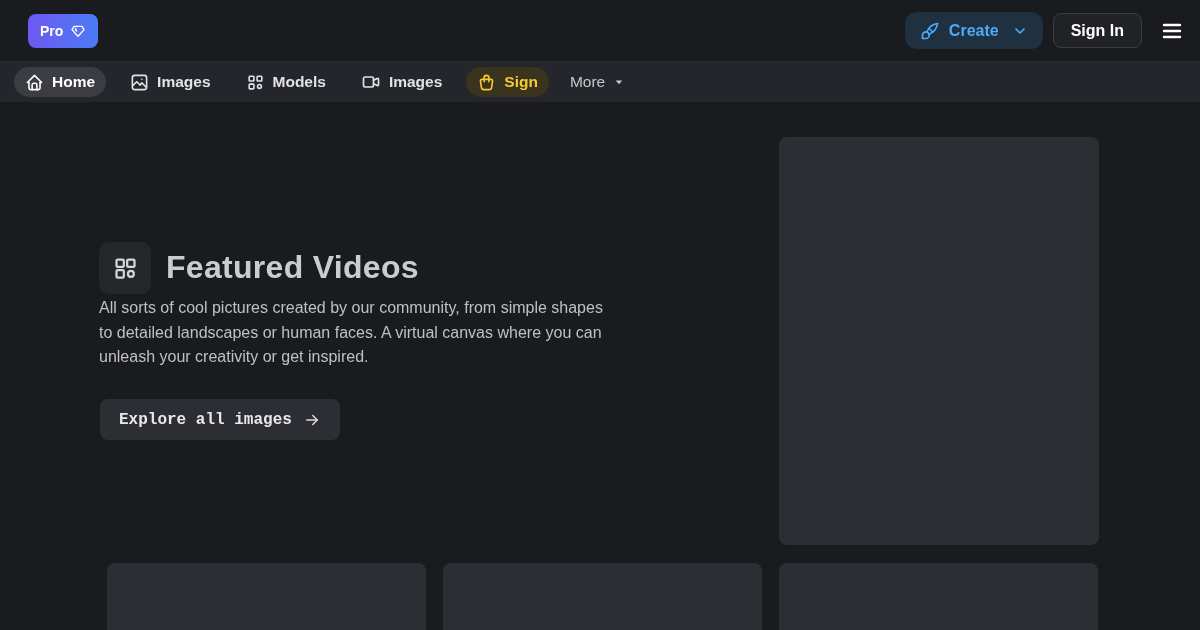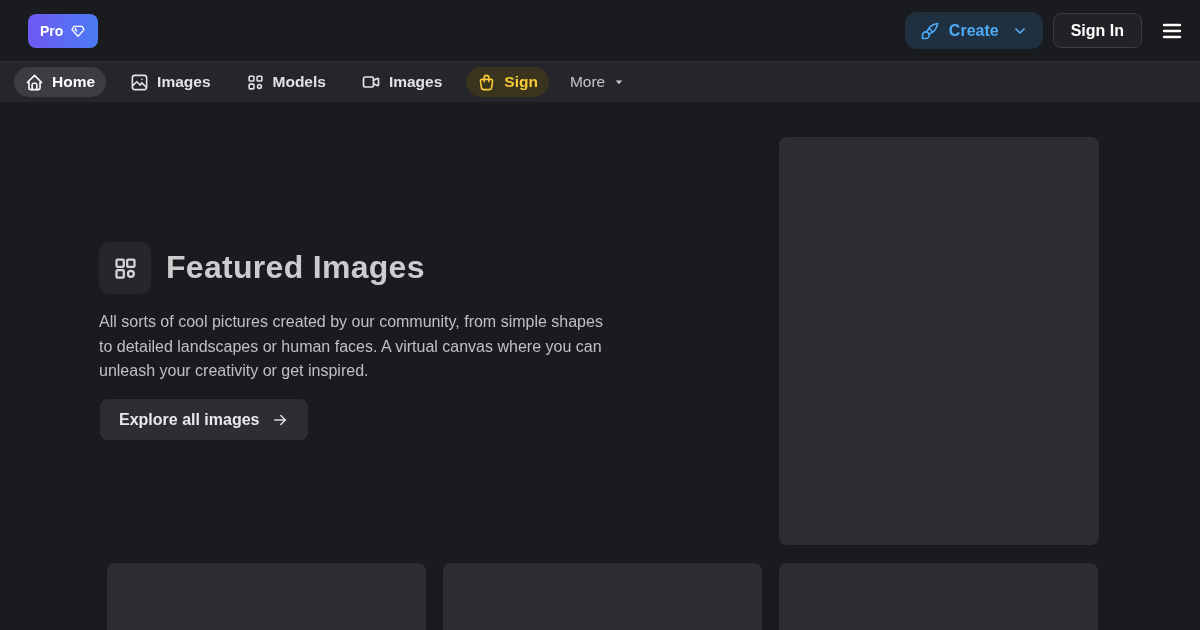--- a/index.html
+++ b/index.html
@@ -64,29 +64,29 @@
   .hero-icon-box {
     position:absolute; left:99px; top:242px; width:52px; height:52px;
     border-radius:10px; background:#26272b;
     display:flex; align-items:center; justify-content:center; color:#d5d6d9;
   }
   .hero-title {
     position:absolute; left:166px; top:249px;
     font-size:32px; font-weight:700; color:#cbccce; letter-spacing:.3px;
   }
   .hero-desc {
-    position:absolute; left:99px; top:310px; width:516px;
+    position:absolute; left:99px; top:296px; width:516px;
     font-size:16px; line-height:24.5px; color:#bfc0c4;
   }
   .explore-button {
     position:absolute; left:100px; top:399px; height:41px; padding:0 19px;
     border-radius:8px; border:none; background:#2c2e33;
     display:inline-flex; align-items:center; gap:11px;
     color:#e9e9eb; font-weight:700; font-size:16px;
-    font-family:Liberation Sans, sans-serif; cursor:pointer;
+    font-family:Liberation Mono, monospace; cursor:pointer;
   }
   .explore-button .arr { display:flex; color:#dcdcdf; }
 
   
   .card { position:absolute; background:#2c2e33; border-radius:8px; }
   .card-featured { left:779px; top:137px; width:320px; height:408px; }
   .card-b1 { left:107px; top:563px; width:319px; height:120px; }
   .card-b2 { left:443px; top:563px; width:319px; height:120px; }
   .card-b3 { left:779px; top:563px; width:319px; height:120px; }
 
@@ -211,21 +211,21 @@
     <span>
       <svg width="27" height="27" viewBox="0 0 24 24" fill="none" stroke="currentColor" stroke-width="2" stroke-linecap="round" stroke-linejoin="round">
         <rect x="4" y="4" width="6.5" height="6.5" rx="1"></rect>
           <rect x="13.5" y="4" width="6.5" height="6.5" rx="1"></rect>
           <rect x="4" y="13.5" width="6.5" height="6.5" rx="1"></rect>
           <circle cx="16.8" cy="16.8" r="2.6"></circle>
       </svg>
     </span>
   </div>
 
-  <h1 class="hero-title">Featured Images</h1>
+  <h1 class="hero-title">Featured Videos</h1>
 
   <p class="hero-desc">All sorts of cool pictures created by our community, from simple shapes to detailed landscapes or human faces. A virtual canvas where you can unleash your creativity or get inspired.</p>
 
   <button class="explore-button">
     <span>Explore all images</span>
     <span class="arr">
       <svg width="18" height="18" viewBox="0 0 24 24" fill="none" stroke="currentColor" stroke-width="2" stroke-linecap="round" stroke-linejoin="round">
         <path d="M5 12h14"></path>
           <path d="M13 6l6 6-6 6"></path>
       </svg>

